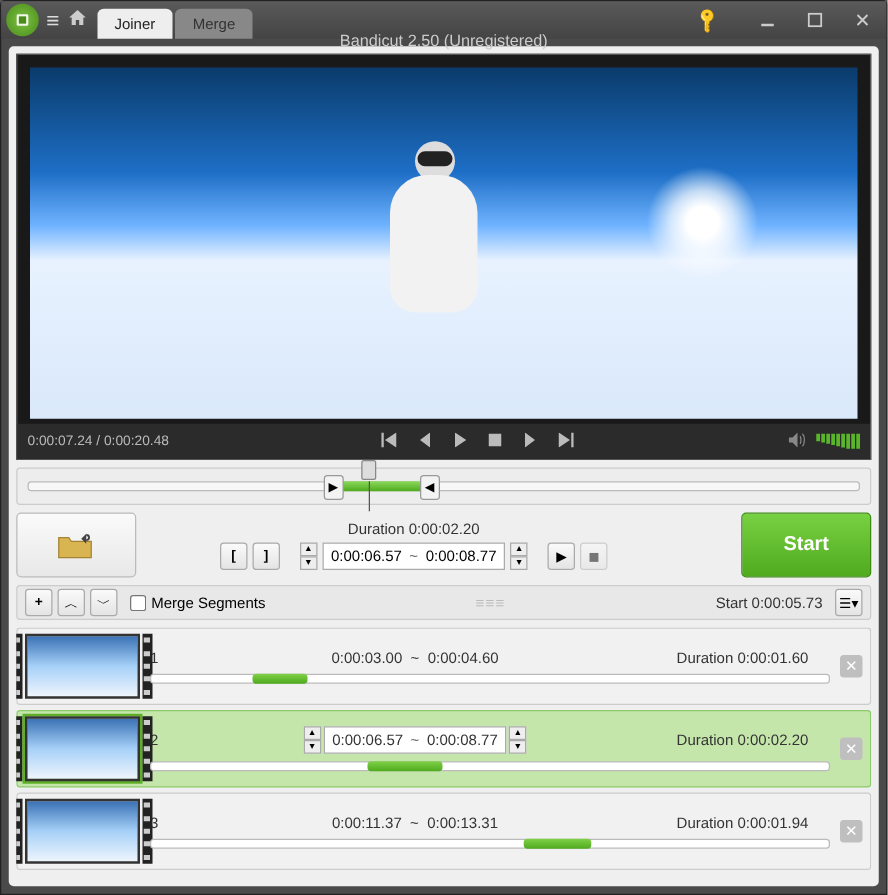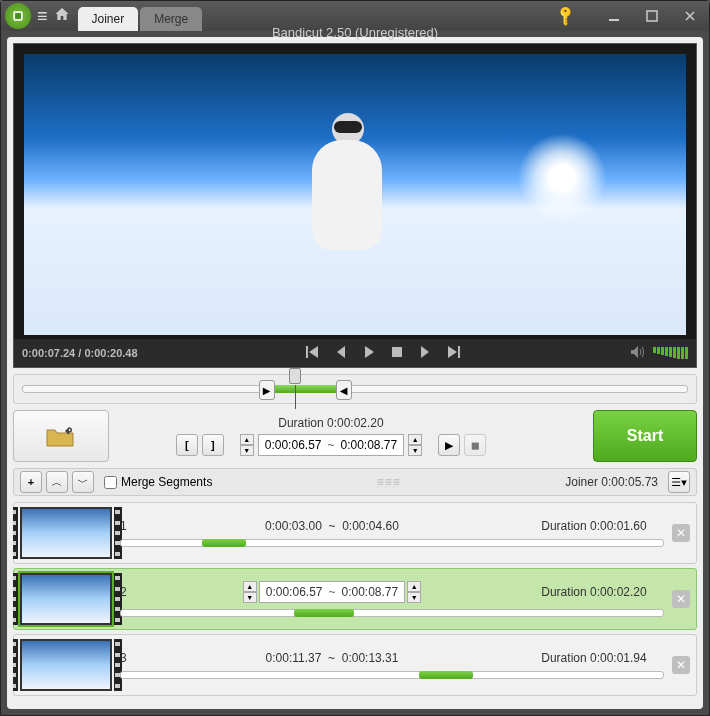--- a/index.html
+++ b/index.html
@@ -21,21 +21,21 @@
 .content { flex: 1; background: #efefef; margin: 6px; border-radius: 4px; display: flex; flex-direction: column; padding: 6px; gap: 6px; }
 
 .video-area { background: #191919; border: 1px solid #555; height: 325px; display: flex; flex-direction: column; }
 .video-frame { flex: 1; margin: 10px 10px 4px; background: linear-gradient(180deg,#0a3b6b 0%,#1e6fc7 30%,#6fb3ff 45%,#e8f2ff 55%,#d9e8fa 100%); position: relative; overflow: hidden; }
 .sun { position: absolute; right: 12%; top: 28%; width: 90px; height: 90px; background: radial-gradient(circle,#fff 0%,#fff 20%,rgba(255,255,255,0.7) 40%,rgba(255,255,255,0) 70%); border-radius: 50%; }
 .snowboarder { position: absolute; left: 42%; top: 18%; width: 90px; height: 170px; }
 .snowboarder .body { position: absolute; width: 70px; height: 110px; background: #f2f2f2; border-radius: 30px 30px 20px 20px; top: 35px; left: 10px; }
 .snowboarder .head { position: absolute; width: 32px; height: 32px; background: #ddd; border-radius: 50%; top: 8px; left: 30px; }
 .snowboarder .goggles { position: absolute; width: 28px; height: 12px; background: #222; border-radius: 6px; top: 16px; left: 32px; }
 .video-controls { height: 28px; background: #2b2b2b; display: flex; align-items: center; padding: 0 8px; color: #bbb; font-size: 11px; gap: 6px; }
-.vc-time { flex: 0 0 auto; font-weight: bold; }
+.vc-time { flex: 0 0 auto; }
 .vc-center { flex: 1; display: flex; justify-content: center; gap: 10px; }
 .vc-btn { cursor: pointer; width: 18px; text-align: center; color: #bbb; }
 .vc-right { display: flex; align-items: center; gap: 6px; }
 .vol-bars { display: flex; gap: 1px; }
 .vol-bars span { width: 3px; background: #5ab52a; }
 .vol-bars span:nth-child(1){height:6px}.vol-bars span:nth-child(2){height:7px}.vol-bars span:nth-child(3){height:8px}.vol-bars span:nth-child(4){height:9px}.vol-bars span:nth-child(5){height:10px}.vol-bars span:nth-child(6){height:11px}.vol-bars span:nth-child(7){height:12px}.vol-bars span:nth-child(8){height:12px}.vol-bars span:nth-child(9){height:12px}
 
 .scrub-row { height: 30px; background: #ededed; border: 1px solid #ccc; border-radius: 3px; display: flex; align-items: center; padding: 0 8px; position: relative; }
 .scrub-track { flex: 1; height: 8px; background: #f7f7f7; border: 1px solid #bbb; border-radius: 3px; position: relative; }
 .scrub-sel { position: absolute; left: 37%; width: 11%; top: -1px; bottom: -1px; background: linear-gradient(#8cd95c,#4faa1e); border-radius: 3px; }
@@ -233,21 +233,21 @@
       <div class="sq-btn">
           <b>+</b>
         </div>
       <div class="sq-btn">︿</div>
       <div class="sq-btn">﹀</div>
       <label class="check">
         <input type="checkbox" style="">
           <span>Merge Segments</span>
       </label>
       <div class="grip">≡≡≡</div>
-      <div class="total">Joiner 0:00:05.73</div>
+      <div class="total">Start 0:00:05.73</div>
       <div class="sq-btn">☰▾</div>
     </div>
 
     <div class="segments" id="segments-list">
         <div class="seg-row">
           <div style="position:relative;">
             <div class="film-holes left">
               <i></i>
               <i></i>
               <i></i>

